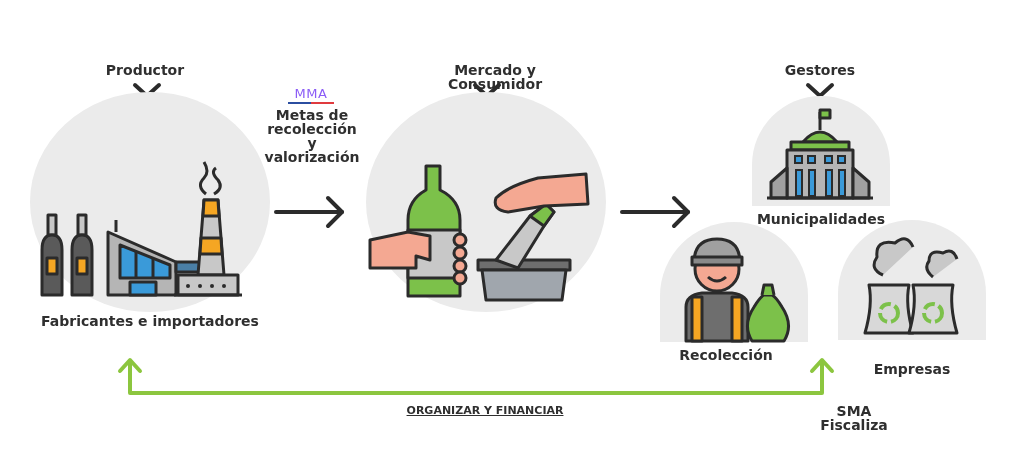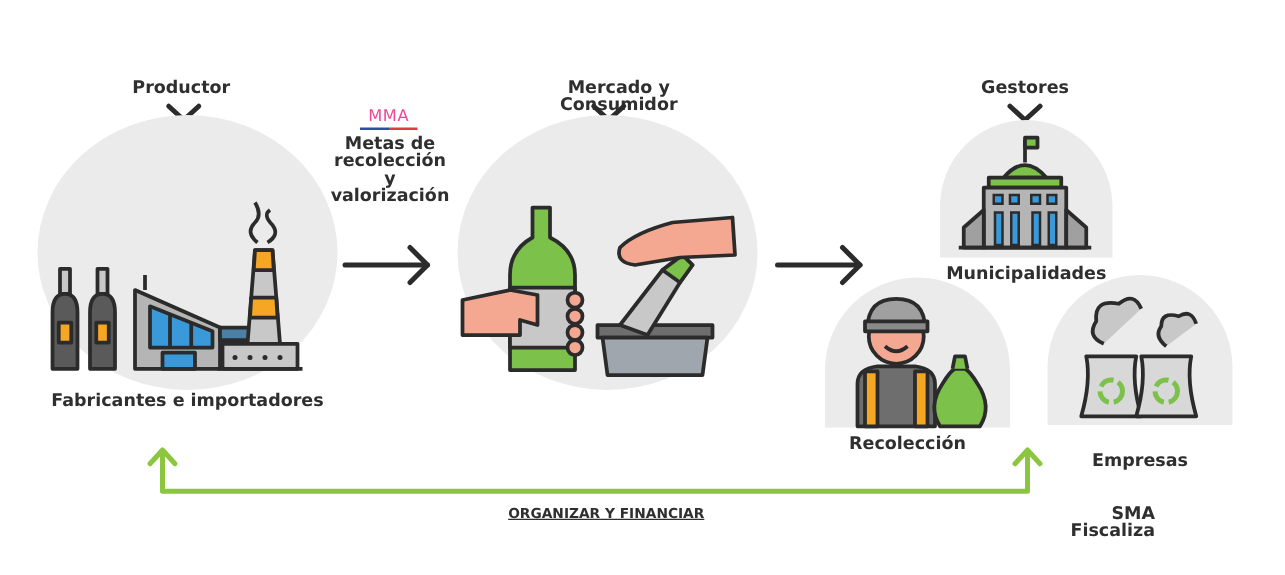--- a/index.html
+++ b/index.html
@@ -48,21 +48,21 @@
   <g fill="#2b2b2b">
     <circle cx="150" cy="136" r="2"></circle>
       <circle cx="162" cy="136" r="2"></circle>
       <circle cx="174" cy="136" r="2"></circle>
       <circle cx="186" cy="136" r="2"></circle>
   </g>
 </svg>
 <div class="lbl" style="left:30px; top:314px; width:240px;">Fabricantes e importadores</div>
 
 <div class="abs" style="left:288px; top:86px; width:46px; text-align:center;">
-  <div style="font-size:13px; color:#ec4899; letter-spacing:0.5px;">MMA</div>
+  <div style="font-size:13px; color:#8b5cf6; letter-spacing:0.5px;">MMA</div>
   <div style="height:2px; margin-top:1px; background:linear-gradient(to right,#2b4ea0 50%,#e03a3e 50%);"></div>
 </div>
 <div class="lbl" style="left:262px; top:108px; width:100px;">
   <div>Metas de</div>
   <div>recolección y</div>
   <div>valorización</div>
 </div>
 
 <svg class="abs" width="80" height="40" style="left:272px; top:192px;">
   <line x1="4" y1="20" x2="70" y2="20" stroke="#2b2b2b" stroke-width="4" stroke-linecap="round"></line>
@@ -162,13 +162,13 @@
 <div class="lbl" style="left:838px; top:348px; width:148px;margin-top:14px;">
   <div>Empresas</div>
 </div>
 
 <svg class="abs" width="720" height="45" style="left:115px; top:355px;">
   <polyline points="15,8 15,38 707,38 707,8" fill="none" stroke="#8cc63f" stroke-width="4" stroke-linejoin="round"></polyline>
   <polyline points="5,16 15,5 25,16" fill="none" stroke="#8cc63f" stroke-width="4" stroke-linecap="round" stroke-linejoin="round"></polyline>
   <polyline points="697,16 707,5 717,16" fill="none" stroke="#8cc63f" stroke-width="4" stroke-linecap="round" stroke-linejoin="round"></polyline>
 </svg>
 <div class="lbl" style="left:380px; top:404px; width:210px; font-size:11px;text-decoration:underline;">ORGANIZAR Y FINANCIAR</div>
-<div class="lbl" style="left:824px; top:404px; width:100px;text-align:right;">SMA Fiscaliza</div>
+<div class="lbl" style="left:804px; top:404px; width:100px;">SMA Fiscaliza</div>
 
 </body></html>

